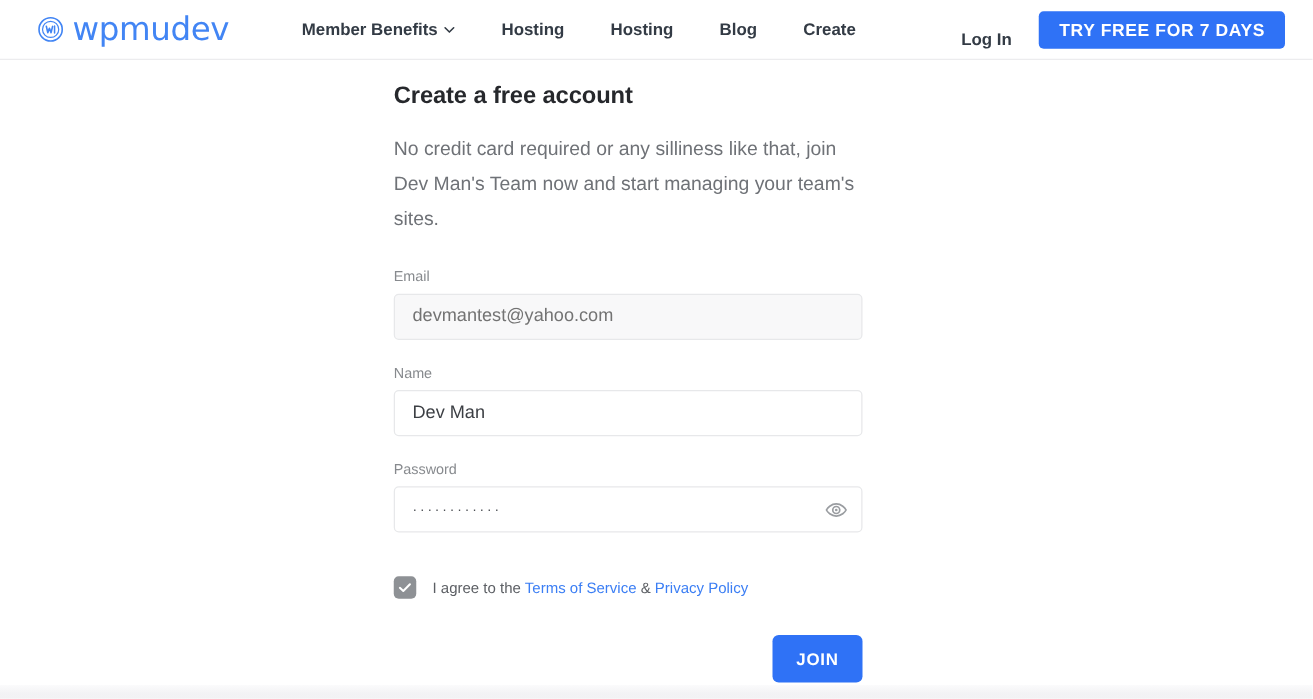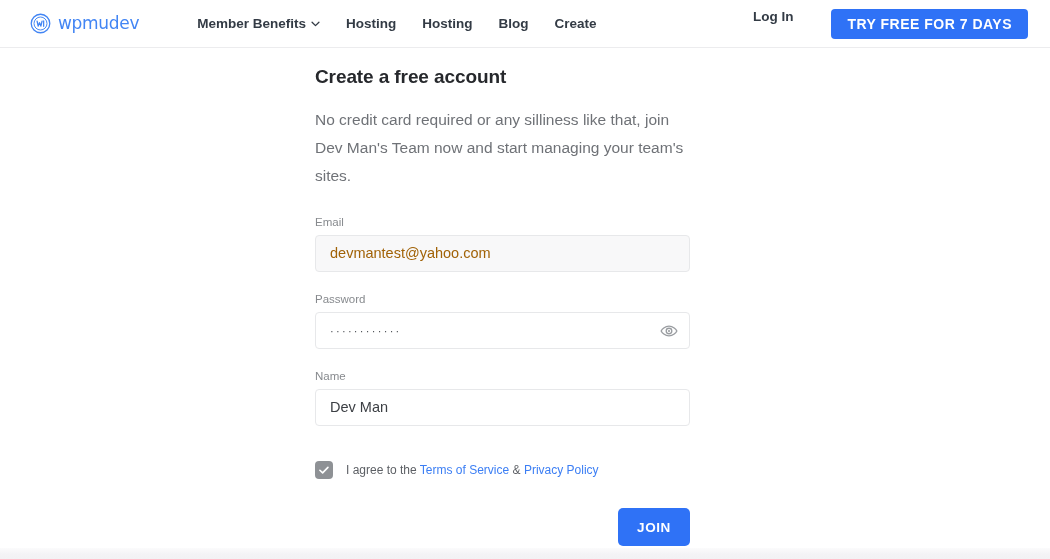--- a/index.html
+++ b/index.html
@@ -43,33 +43,33 @@
     margin-left: 30px;
     text-decoration: none;
     gap: 7px;
   }
   .brand-mark {
     width: 21px;
     height: 21px;
     display: block;
   }
   .brand-text {
-    font-size: 17px;
+    font-size: 26px;
     font-weight: 400;
     color: #4285f4;
     letter-spacing: -0.3px;
     line-height: 1;
     font-family: "DejaVu Sans", sans-serif;
   }
 
   .main-nav {
     display: flex;
     align-items: center;
     margin-left: 45px;
-    gap: 0;
+    gap: 11px;
   }
   .nav-item {
     display: flex;
     align-items: center;
     font-size: 13.5px;
     font-weight: bold;
     color: #333b45;
     padding: 0 13px;
     cursor: pointer;
     white-space: nowrap;
@@ -79,22 +79,22 @@
   .chev {
     width: 9px;
     height: 6px;
     display: inline-block;
   }
 
   .header-right {
     margin-left: auto;
     margin-right: 22px;
     display: flex;
-    align-items: flex-start;
-    gap: 38px;
+    align-items: flex-end;
+    gap: 22px;
   }
   .login-link {
     font-size: 13.5px;
     font-weight: bold;
     color: #333b45;
     text-decoration: none;
     cursor: pointer;
     white-space: nowrap;
   }
   .cta-button {
@@ -168,21 +168,21 @@
   }
   .field-value {
     font-size: 14.5px;
     color: #3c3f44;
     padding-left: 14px;
     line-height: 1;
     white-space: nowrap;
     overflow: hidden;
   }
   .field-value.muted {
-    color: #a16207;
+    color: #737373;
   }
   .field-value.masked {
     color: #4b4e53;
     font-size: 11px;
     letter-spacing: 2.3px;
     padding-top: 2px;
   }
   .eye-btn {
     position: absolute;
     right: 11px;
@@ -305,44 +305,44 @@
     <h1 class="signup-title">Create a free account</h1>
 
     <p class="signup-desc">No credit card required or any silliness like that, join Dev Man's Team now and start managing your team's sites.</p>
 
     <div class="form-area">
 
       <div class="field-group">
         <span class="field-label">Email</span>
         <div class="field-box disabled">
           <span class="field-value muted">devmantest@yahoo.com</span>
+        </div>
+      </div>
+
+      <div class="field-group">
+        <span class="field-label">Name</span>
+        <div class="field-box">
+          <span class="field-value">Dev Man</span>
         </div>
       </div>
 
       <div class="field-group">
         <span class="field-label">Password</span>
         <div class="field-box">
           <span class="field-value masked">············</span>
           <span class="eye-btn">
             <svg viewBox="0 0 20 20" width="18" height="18">
               <path d="M10 4.6 C5.4 4.6 2.1 8.2 1.3 10 C2.1 11.8 5.4 15.4 10 15.4 C14.6 15.4 17.9 11.8 18.7 10 C17.9 8.2 14.6 4.6 10 4.6 Z" fill="none" stroke="#9a9da1" stroke-width="1.5"></path>
               <circle cx="10" cy="10" r="3.1" fill="none" stroke="#9a9da1" stroke-width="1.5"></circle>
               <circle cx="10" cy="10" r="1.2" fill="#9a9da1"></circle>
             </svg>
           </span>
         </div>
       </div>
 
-      <div class="field-group">
-        <span class="field-label">Name</span>
-        <div class="field-box">
-          <span class="field-value">Dev Man</span>
-        </div>
-      </div>
-
       <div class="terms-row">
         <span class="checkbox">
           <svg viewBox="0 0 14 14" width="12" height="12">
             <path d="M2.2 7.3 L5.4 10.3 L11.6 4.0" fill="none" stroke="#ffffff" stroke-width="1.9" stroke-linecap="round" stroke-linejoin="round"></path>
           </svg>
         </span>
         <span class="terms-text"><span>I agree to the </span><a class="terms-link" href="#">Terms of Service</a><span> &amp; </span><a class="terms-link" href="#">Privacy Policy</a></span>
       </div>
 
       <div class="submit-row">

